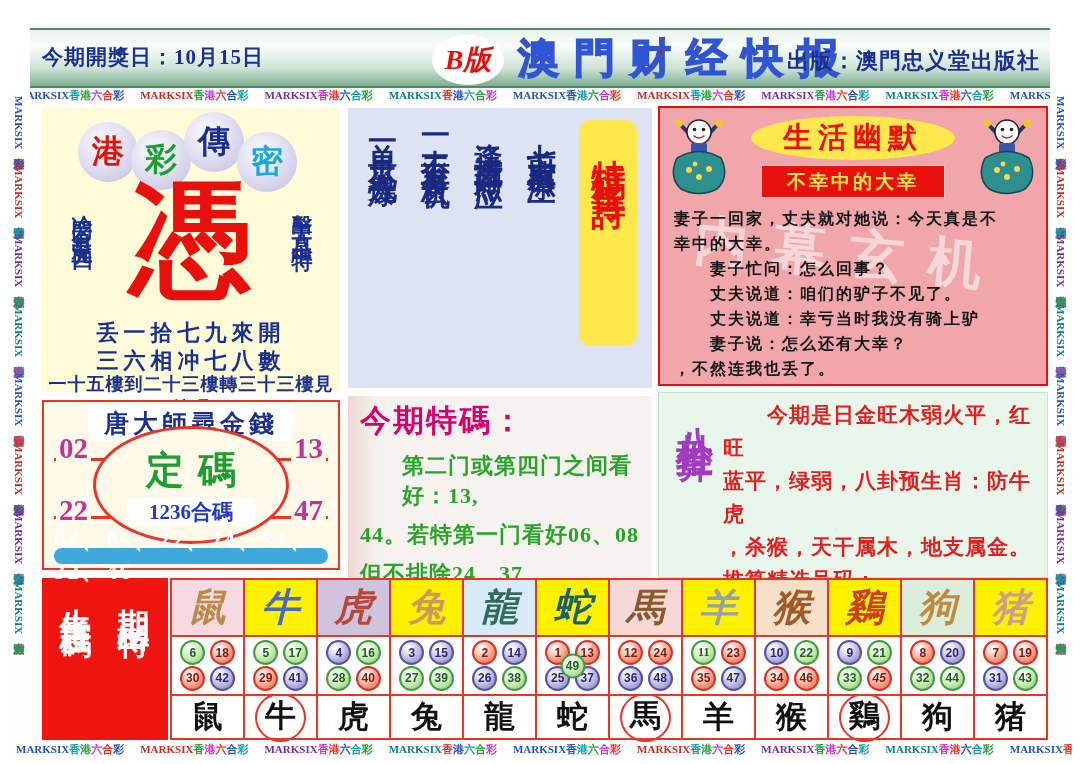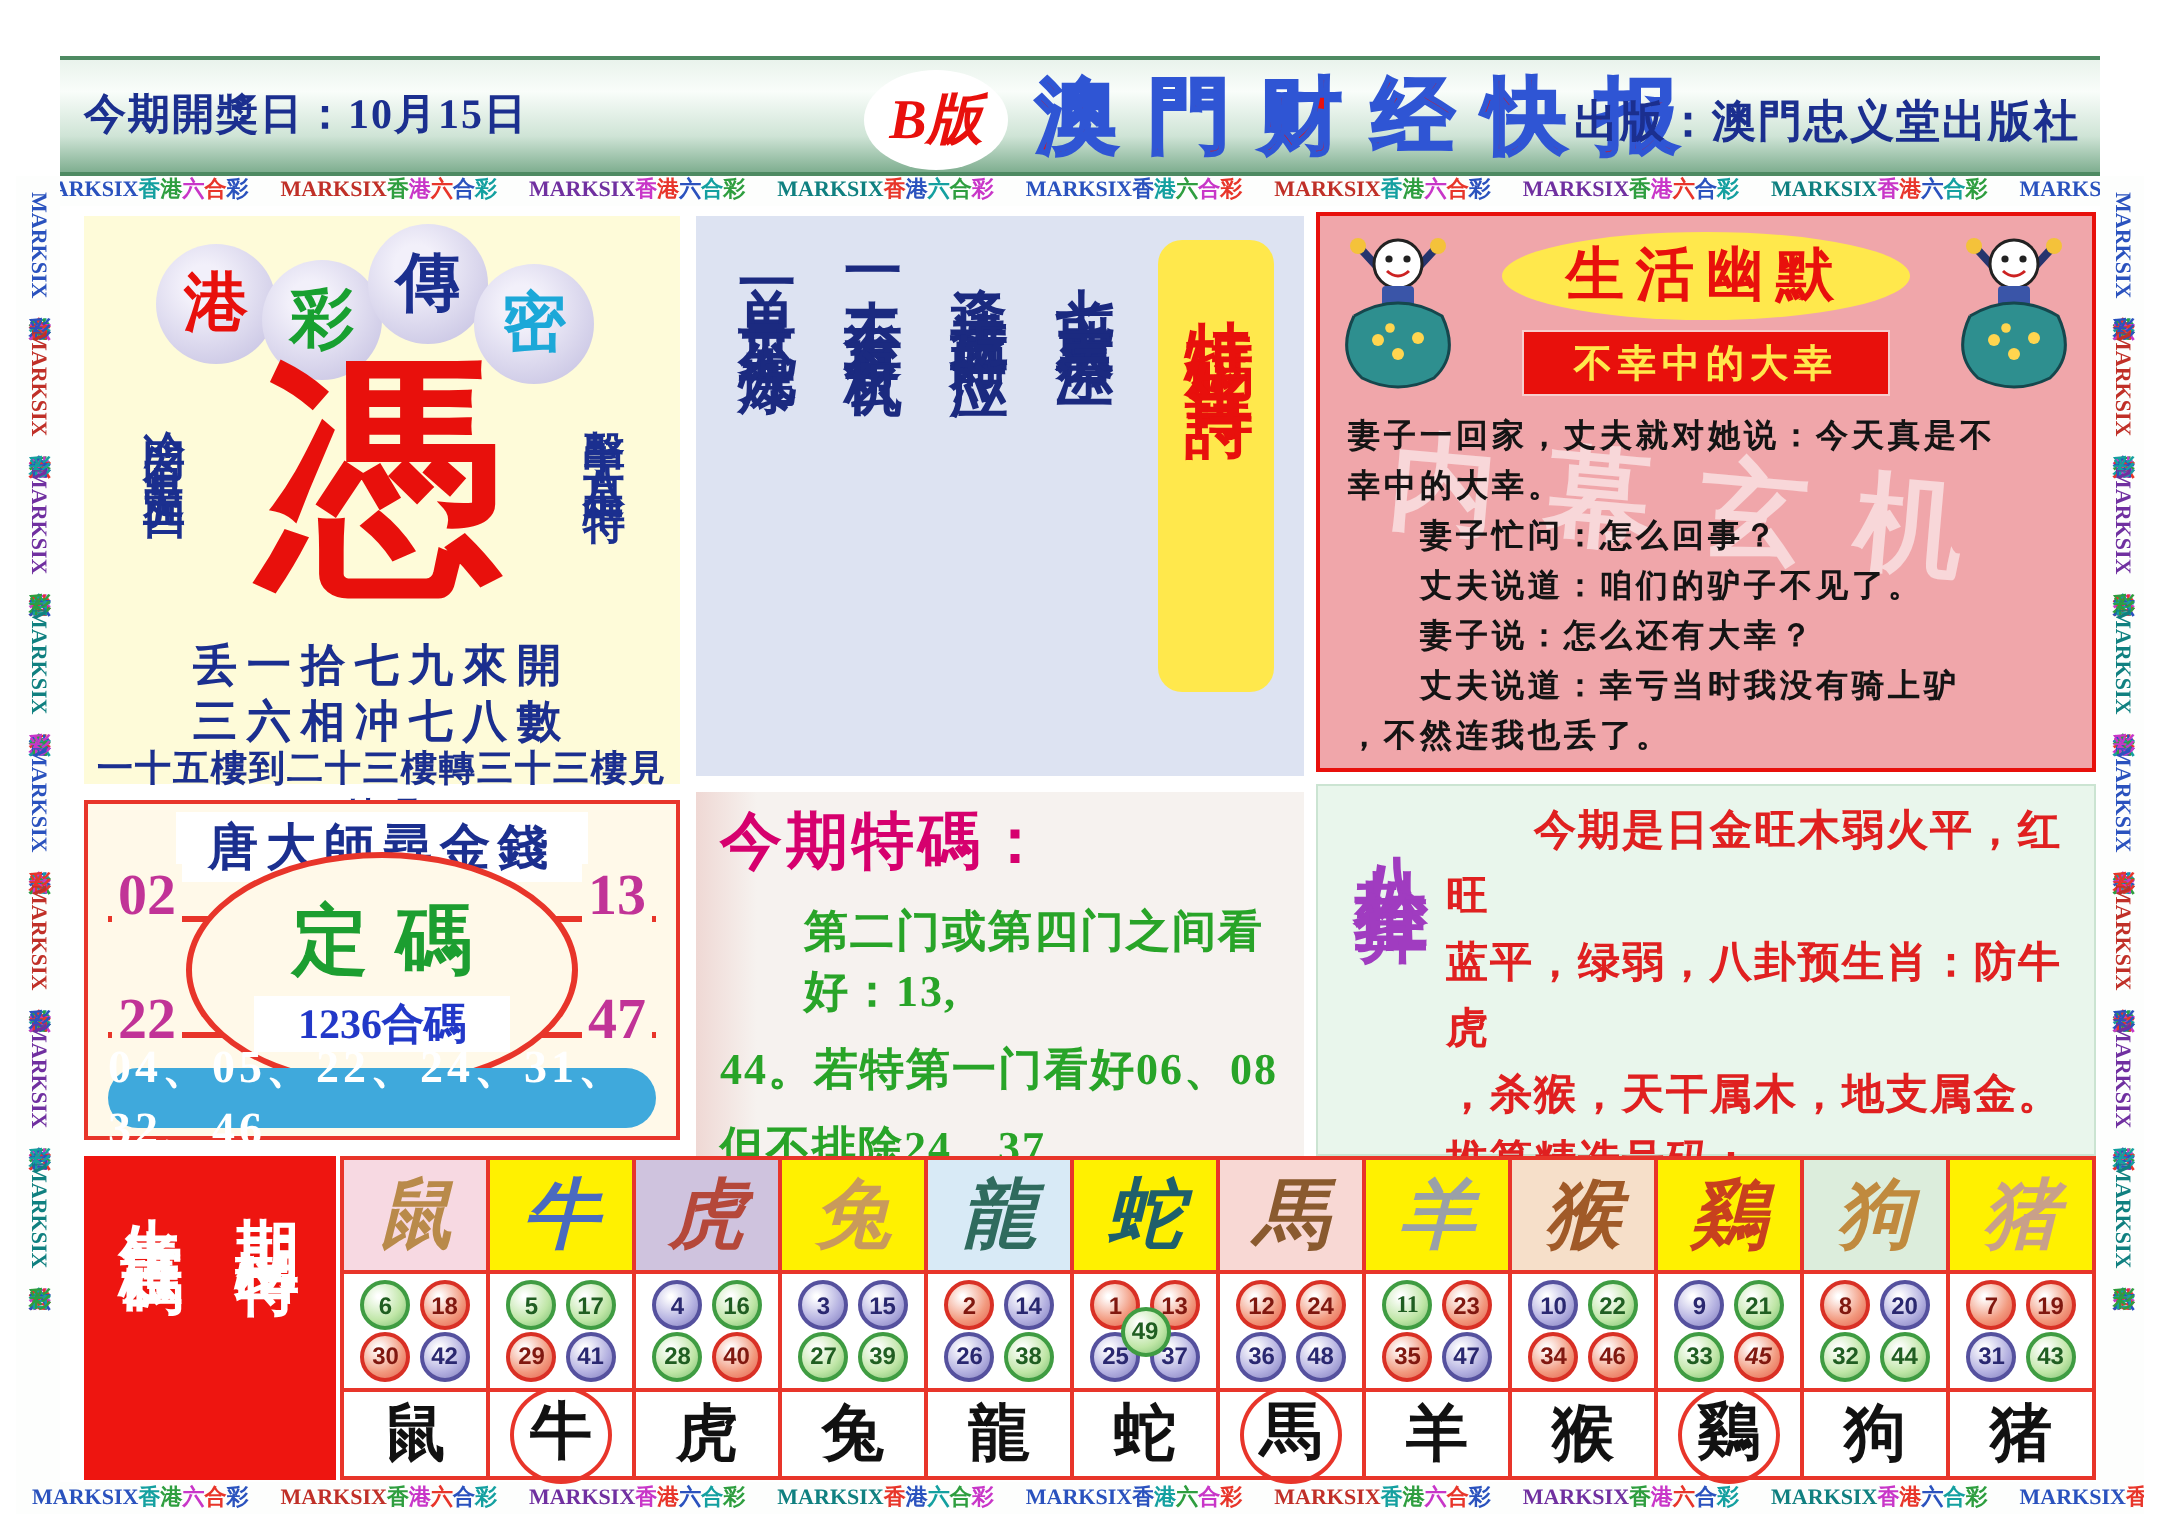--- a/index.html
+++ b/index.html
@@ -54,21 +54,21 @@
   .tg-line1 { top:56px; } .tg-line2 { top:114px; }
   .tg-ellipse { position:absolute; left:calc(50% - 98px); top:24px; width:196px; height:118px;
     border:3px solid #e8352a; border-radius:50%; background:#fff9e9; z-index:2; text-align:center; }
   .tg-center { margin-top:16px; font-size:38px; font-weight:bold; color:#1c9e30; letter-spacing:14px; text-indent:14px; }
   .tg-sub { display:inline-block; margin-top:2px; background:#fff; padding:0 22px;
     font-size:21px; font-weight:bold; color:#2238c8; }
   .tg-num { position:absolute; font-size:29px; font-weight:bold; color:#c13397;
     background:#fff9e9; padding:0 3px; z-index:3; }
   .tg-tl { left:12px; top:30px; } .tg-tr { right:12px; top:30px; }
   .tg-bl { left:12px; top:92px; } .tg-br { right:12px; top:92px; }
-  .tg-pill { position:absolute; left:10px; right:10px; bottom:4px; height:30px; background:#3fa9dc;
+  .tg-pill { position:absolute; left:10px; right:10px; bottom:4px; height:16px; background:#3fa9dc;
     border-radius:16px; color:#fff; font-size:23px; font-weight:bold; display:flex;
     align-items:center; justify-content:center; letter-spacing:2px; z-index:4; }
 
   
   #poem { position:absolute; left:348px; top:108px; width:304px; height:280px; background:#dde3f2;
     display:flex; flex-direction:row-reverse; justify-content:center; gap:13px; padding-top:12px; }
   .poem-title { writing-mode:vertical-rl; background:#ffe84c; border-radius:12px; color:#e8100c;
     font-size:34px; font-weight:bold; letter-spacing:9px; padding:12px 6px; height:226px; margin-left:4px; }
   .poem-col { writing-mode:vertical-rl; font-size:29px; font-weight:bold; color:#1b2a80; letter-spacing:6px; }
 
@@ -223,22 +223,22 @@
         <circle cx="27" cy="50" r="2.4" fill="#ffd54f"></circle>
     </svg>
     <div class="hm-ellipse">生活幽默</div>
     <div class="hm-banner">不幸中的大幸</div>
     <div class="hm-watermark">内幕玄机</div>
     <div class="hm-text">
         <div class="hm-line l0">妻子一回家，丈夫就对她说：今天真是不</div>
         <div class="hm-line l1">幸中的大幸。</div>
         <div class="hm-line l2">　　妻子忙问：怎么回事？</div>
         <div class="hm-line l3">　　丈夫说道：咱们的驴子不见了。</div>
+        <div class="hm-line l5">　　丈夫说道：幸亏当时我没有骑上驴</div>
         <div class="hm-line l4">　　妻子说：怎么还有大幸？</div>
-        <div class="hm-line l5">　　丈夫说道：幸亏当时我没有骑上驴</div>
         <div class="hm-line l6">，不然连我也丢了。</div>
       </div>
   </div>
 
   <div id="bagua">
     <div class="bg-title">八卦推算</div>
     <div class="bg-lines">
         <div class="bg-line l0">　　今期是日金旺木弱火平，红旺</div>
         <div class="bg-line l1">蓝平，绿弱，八卦预生肖：防牛虎</div>
         <div class="bg-line l2">，杀猴，天干属木，地支属金。</div>

